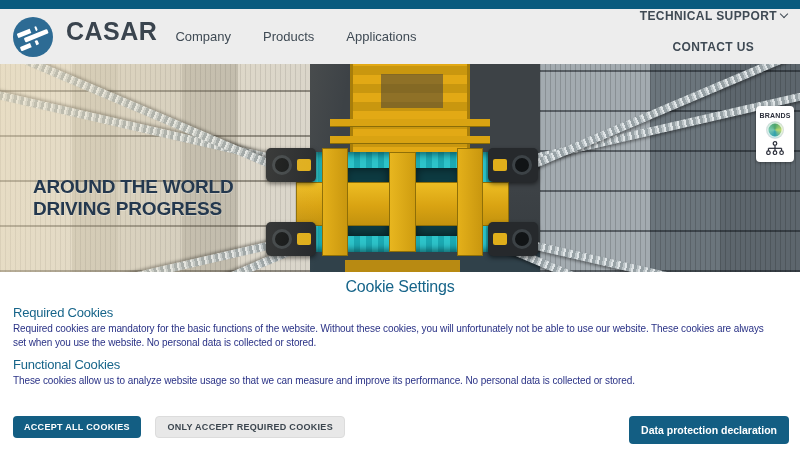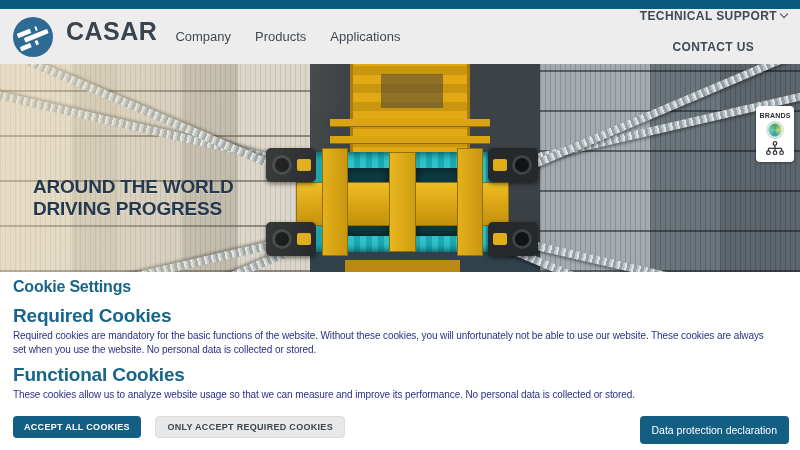--- a/index.html
+++ b/index.html
@@ -7,21 +7,21 @@
   .page { position:relative; width:800px; height:450px; overflow:hidden; background:#fff; }
 
   
   .topbar { position:absolute; left:0; top:0; width:800px; height:9px; background:#0a5b7e; }
 
   
   .nav { position:absolute; left:0; top:9px; width:800px; height:55px; background:#ededed; display:flex; align-items:center; }
   .brand { display:flex; align-items:flex-start; margin-left:13px; cursor:pointer; }
   .brand-logo { width:40px; height:40px; }
   .brand-name { font-size:25px; font-weight:800; color:#3a444e; letter-spacing:.5px; margin-left:13px; }
-  .nav-links { display:flex; align-items:center; margin-left:18px; gap:24px; }
+  .nav-links { display:flex; align-items:center; margin-left:18px; gap:32px; }
   .nav-link { font-size:13px; font-weight:500; color:#3f4a54; cursor:pointer; }
   .nav-right { position:absolute; right:13px; top:0; height:55px; display:flex; align-items:center; gap:17px;flex-direction:column; }
   .nav-right-item { display:flex; align-items:center; gap:4px; font-size:12px; font-weight:700; letter-spacing:.4px; color:#3f4a54; cursor:pointer; }
   .chev { width:6px; height:6px; border-right:1.8px solid #3f4a54; border-bottom:1.8px solid #3f4a54; transform:rotate(45deg); margin-top:-4px; }
   .search-glyph { width:14px; height:14px; }
   .flag { position:relative; width:17px; height:11px; background:repeating-linear-gradient(0deg,#e2595c 0 1px,#f6eaea 1px 2.2px); box-shadow:0 0 0 1px rgba(0,0,0,.08); }
   .flag::before { content:""; position:absolute; left:0; top:0; width:8px; height:6px; background:#3d3f8f; }
 
   
   .hero { position:absolute; left:0; top:64px; width:800px; height:208px; background:#42474b; overflow:hidden; }
@@ -65,28 +65,28 @@
   .hero-headline { position:absolute; left:33px; top:112px; font-size:19px; line-height:22px; font-weight:800; letter-spacing:-.2px; color:#24384e; text-shadow:0 1px 0 rgba(255,255,255,.25); }
 
   .brands-badge { position:absolute; right:6px; top:42px; width:38px; height:56px; background:#fff; border-radius:4px;
     display:flex; flex-direction:column; align-items:center; justify-content:center; gap:3px; cursor:pointer; box-shadow:0 1px 3px rgba(0,0,0,.35); }
   .brands-label { font-size:7px; font-weight:800; letter-spacing:.2px; color:#2b2e3a; }
   .globe-dot { width:16px; height:16px; border-radius:50%;
     background:conic-gradient(#4aa36b, #bcd96f, #2f9fae, #79c8b2, #4aa36b); box-shadow:inset 0 0 0 1.5px rgba(255,255,255,.75), 0 0 0 1px #d8dde0; }
 
   
   .cookie { position:absolute; left:0; top:272px; width:800px; height:178px; background:#fff; padding:6px 13px 0 13px; }
-  .cookie h2 { font-size:16px; font-weight:700; letter-spacing:-.2px; color:#17658a; margin-bottom:9px; }
-  .cookie h3 { font-size:19px; font-weight:700; letter-spacing:-.2px; color:#17658a; margin:7px 0 2px 0; }
+  .cookie h2 { font-size:16px; font-weight:400; letter-spacing:-.2px; color:#17658a; margin-bottom:9px;text-align:center; }
+  .cookie h3 { font-size:13px; font-weight:400; letter-spacing:-.2px; color:#17658a; margin:7px 0 2px 0; }
   .cookie p { font-size:10px; line-height:14px; letter-spacing:-.1px; color:#2a3286; max-width:758px; }
   .cookie-buttons { position:absolute; left:13px; right:11px; top:144px; height:22px; }
   .btn { display:inline-flex; align-items:center; justify-content:center; height:22px; border-radius:4px; border:none; cursor:pointer; font-family:"Liberation Sans", sans-serif; }
   .btn-primary { background:#135e83; color:#fff; font-size:9px; font-weight:700; letter-spacing:.3px; padding:0 11px; }
   .btn-secondary { background:#e8e8e8; color:#3b454e; font-size:9px; font-weight:700; letter-spacing:.3px; padding:0 11px; margin-left:10px; border:1px solid #dcdcdc; }
-  .btn-link { position:absolute; right:0; top:0; background:#135e83; color:#fff; font-size:10.5px; font-weight:400; padding:14px 12px; }
+  .btn-link { position:absolute; right:0; top:0; background:#135e83; color:#fff; font-size:10.5px; font-weight:700; padding:14px 12px; }
 </style>
 </head>
 <body>
 
 <div class="page">
 
   <div class="topbar"></div>
 
   <header class="nav">
     <div class="brand">

